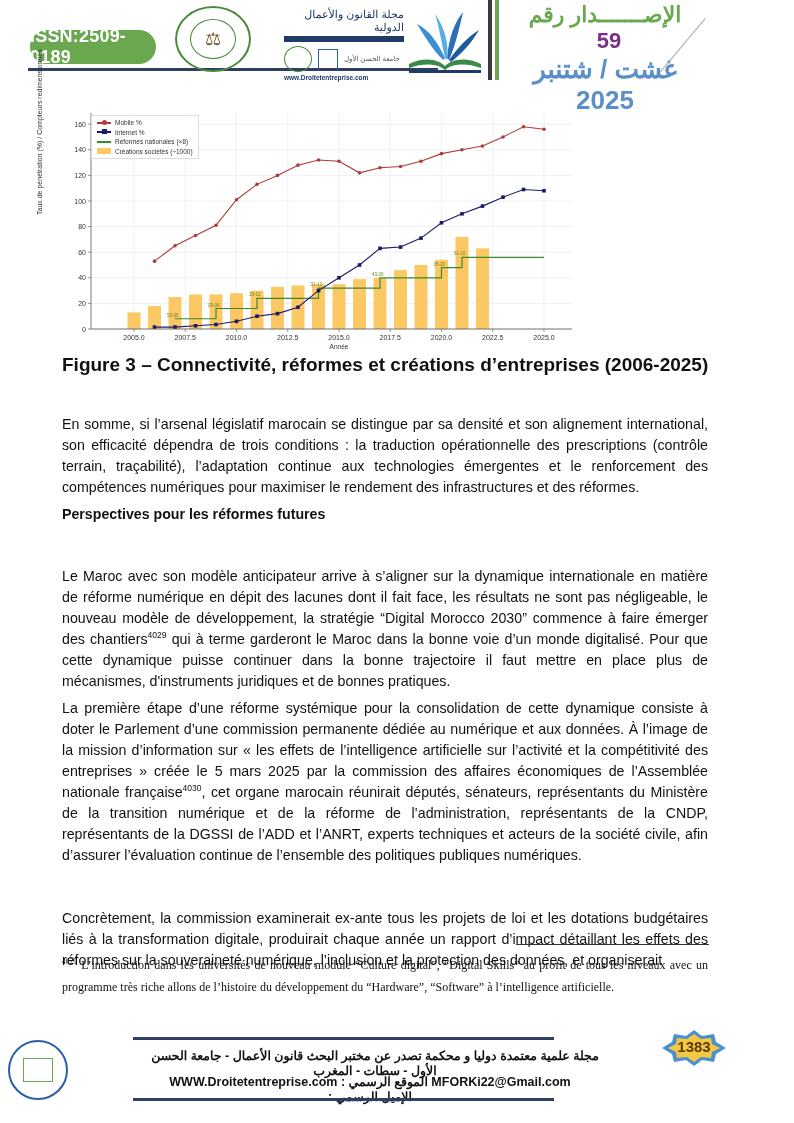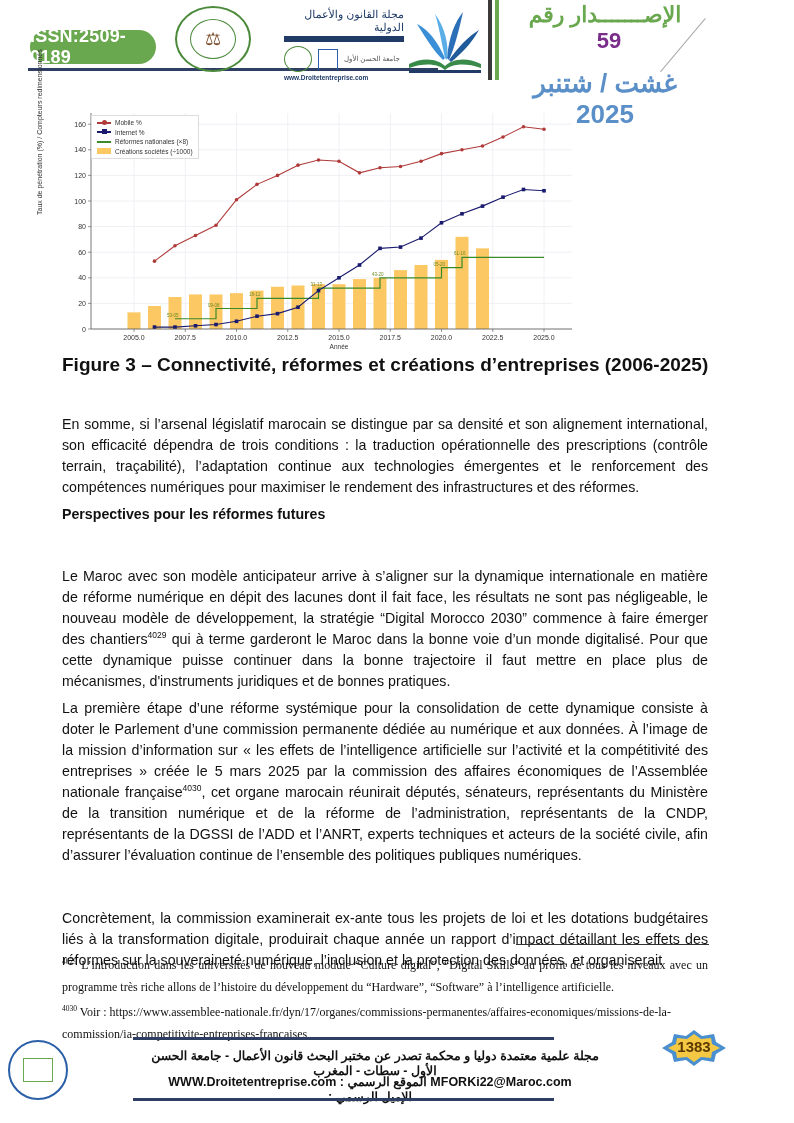--- a/index.html
+++ b/index.html
@@ -17,21 +17,21 @@
   .journal-banner .row { display:flex; gap:6px; margin-top:4px; align-items:center; }
   .mini-seal { width:26px; height:24px; border:1.5px solid #4a8a3a; border-radius:50%; }
   .mini-arch { width:18px; height:20px; border:1.5px solid #2b5fa8; border-bottom:none; }
   .journal-banner .url { font-size:6.5px; color:#1f3b66; font-weight:bold; margin-top:2px; }
   .book-logo { position:absolute; left:405px; top:6px; width:80px; height:68px; }
   .vbar1 { position:absolute; left:488px; top:0; width:4px; height:80px; background:#3a3a3a; }
   .vbar2 { position:absolute; left:495px; top:0; width:4px; height:80px; background:#6aa84f; }
   .issue { position:absolute; left:510px; top:2px; width:190px; text-align:center; direction:rtl; }
   .issue .l1 { font-size:22px; font-weight:bold; color:#6aa84f; }
   .issue .l1 .num { color:#7a2e8a;margin-left:8px; }
-  .issue .l2 { font-size:26px; font-weight:bold; color:#5b8fc7; margin-top:14px; }
+  .issue .l2 { font-size:26px; font-weight:bold; color:#5b8fc7; margin-top:0; }
   .diag { position:absolute; left:705px; top:18px; width:1px; height:70px; background:#aaa; transform:rotate(40deg); transform-origin:top left; }
 
   
   .chart { position:absolute; left:62px; top:105px; width:520px; height:245px; }
   .chart svg { position:absolute; left:0; top:0; }
   .ylabel { position:absolute; left:-26px; top:110px; width:210px; font-size:7px; color:#333; transform:rotate(-90deg); transform-origin:0 0; white-space:nowrap; }
   .legend { position:absolute; left:29px; top:10px; border:1px solid #ddd; background:rgba(255,255,255,0.9); padding:2px 5px; font-size:6.5px; color:#333; line-height:9.5px; }
   .legend .item { display:flex; align-items:center; gap:4px; }
   .legend .sw { display:inline-block; width:14px; height:2px; position:relative; }
   .legend .sw.box { height:6px; }
@@ -266,32 +266,31 @@
 
 <div class="para" style="top:566px;"><span>Le Maroc avec son modèle anticipateur arrive à s’aligner sur la dynamique internationale en matière de réforme numérique en dépit des lacunes dont il fait face, les résultats ne sont pas négligeable, le nouveau modèle de développement, la stratégie “Digital Morocco 2030” commence à faire émerger des chantiers</span><sup>4029</sup><span> qui à terme garderont le Maroc dans la bonne voie d’un monde digitalisé. Pour que cette dynamique puisse continuer dans la bonne trajectoire il faut mettre en place plus de mécanismes, d'instruments juridiques et de bonnes pratiques.</span></div>
 
 <div class="para" style="top:698px;"><span>La première étape d’une réforme systémique pour la consolidation de cette dynamique consiste à doter le Parlement d’une commission permanente dédiée au numérique et aux données. À l’image de la mission d’information sur « les effets de l’intelligence artificielle sur l’activité et la compétitivité des entreprises » créée le 5 mars 2025 par la commission des affaires économiques de l’Assemblée nationale française</span><sup>4030</sup><span>, cet organe marocain réunirait députés, sénateurs, représentants du Ministère de la transition numérique et de la réforme de l’administration, représentants de la CNDP, représentants de la DGSSI de l’ADD et l’ANRT, experts techniques et acteurs de la société civile, afin d’assurer l’évaluation continue de l’ensemble des politiques publiques numériques.</span></div>
 
 <div class="para" style="top:908px;">Concrètement, la commission examinerait ex-ante tous les projets de loi et les dotations budgétaires liés à la transformation digitale, produirait chaque année un rapport d’impact détaillant les effets des réformes sur la souveraineté numérique, l’inclusion et la protection des données, et organiserait</div>
 
 <div class="fn-rule"></div>
 <div class="footnotes">
   <p class="fn"><sup>4029</sup><span> L’introduction dans les universités de nouveau module “Culture digital”, “Digital Skills” au profit de tous les niveaux avec un programme très riche allons de l’histoire du développement du “Hardware”, “Software” à l’intelligence artificielle.</span></p>
-  <p class="fn fn-url"><sup>4030</sup><span> Voir : https://www.assemblee-nationale.fr/dyn/17/organes/commissions-permanentes/affaires-economiques/missions-de-la-commission/ia-competitivite-entreprises-francaises</span></p>
 </div>
 
 <div class="round-seal">
     <div class="in"></div>
   </div>
 <div class="footer-rule1"></div>
 <div class="footer-line1">مجلة علمية معتمدة دوليا و محكمة تصدر عن مختبر البحث قانون الأعمال - جامعة الحسن الأول - سطات - المغرب</div>
 <div class="footer-line2">
   <span>WWW.Droitetentreprise.com</span>
   <span style="direction:rtl;">الموقع الرسمي :</span>
-  <span>MFORKi22@Maroc.com</span>
+  <span>MFORKi22@Gmail.com</span>
   <span style="direction:rtl;">الإميل الرسمي :</span>
 </div>
 <div class="footer-rule2"></div>
 
 <div class="badge">
   <svg class="star" viewBox="0 0 64 36">
     <polygon points="32,0 40,6 52,4 54,12 64,18 54,24 52,32 40,30 32,36 24,30 12,32 10,24 0,18 10,12 12,4 24,6" fill="#4a90d0"></polygon>
     <polygon points="32,4 39,9 49,8 50,14 58,18 50,22 49,28 39,27 32,32 25,27 15,28 14,22 6,18 14,14 15,8 25,9" fill="#f4c842"></polygon>
   </svg>
   <div class="num">1383</div>

